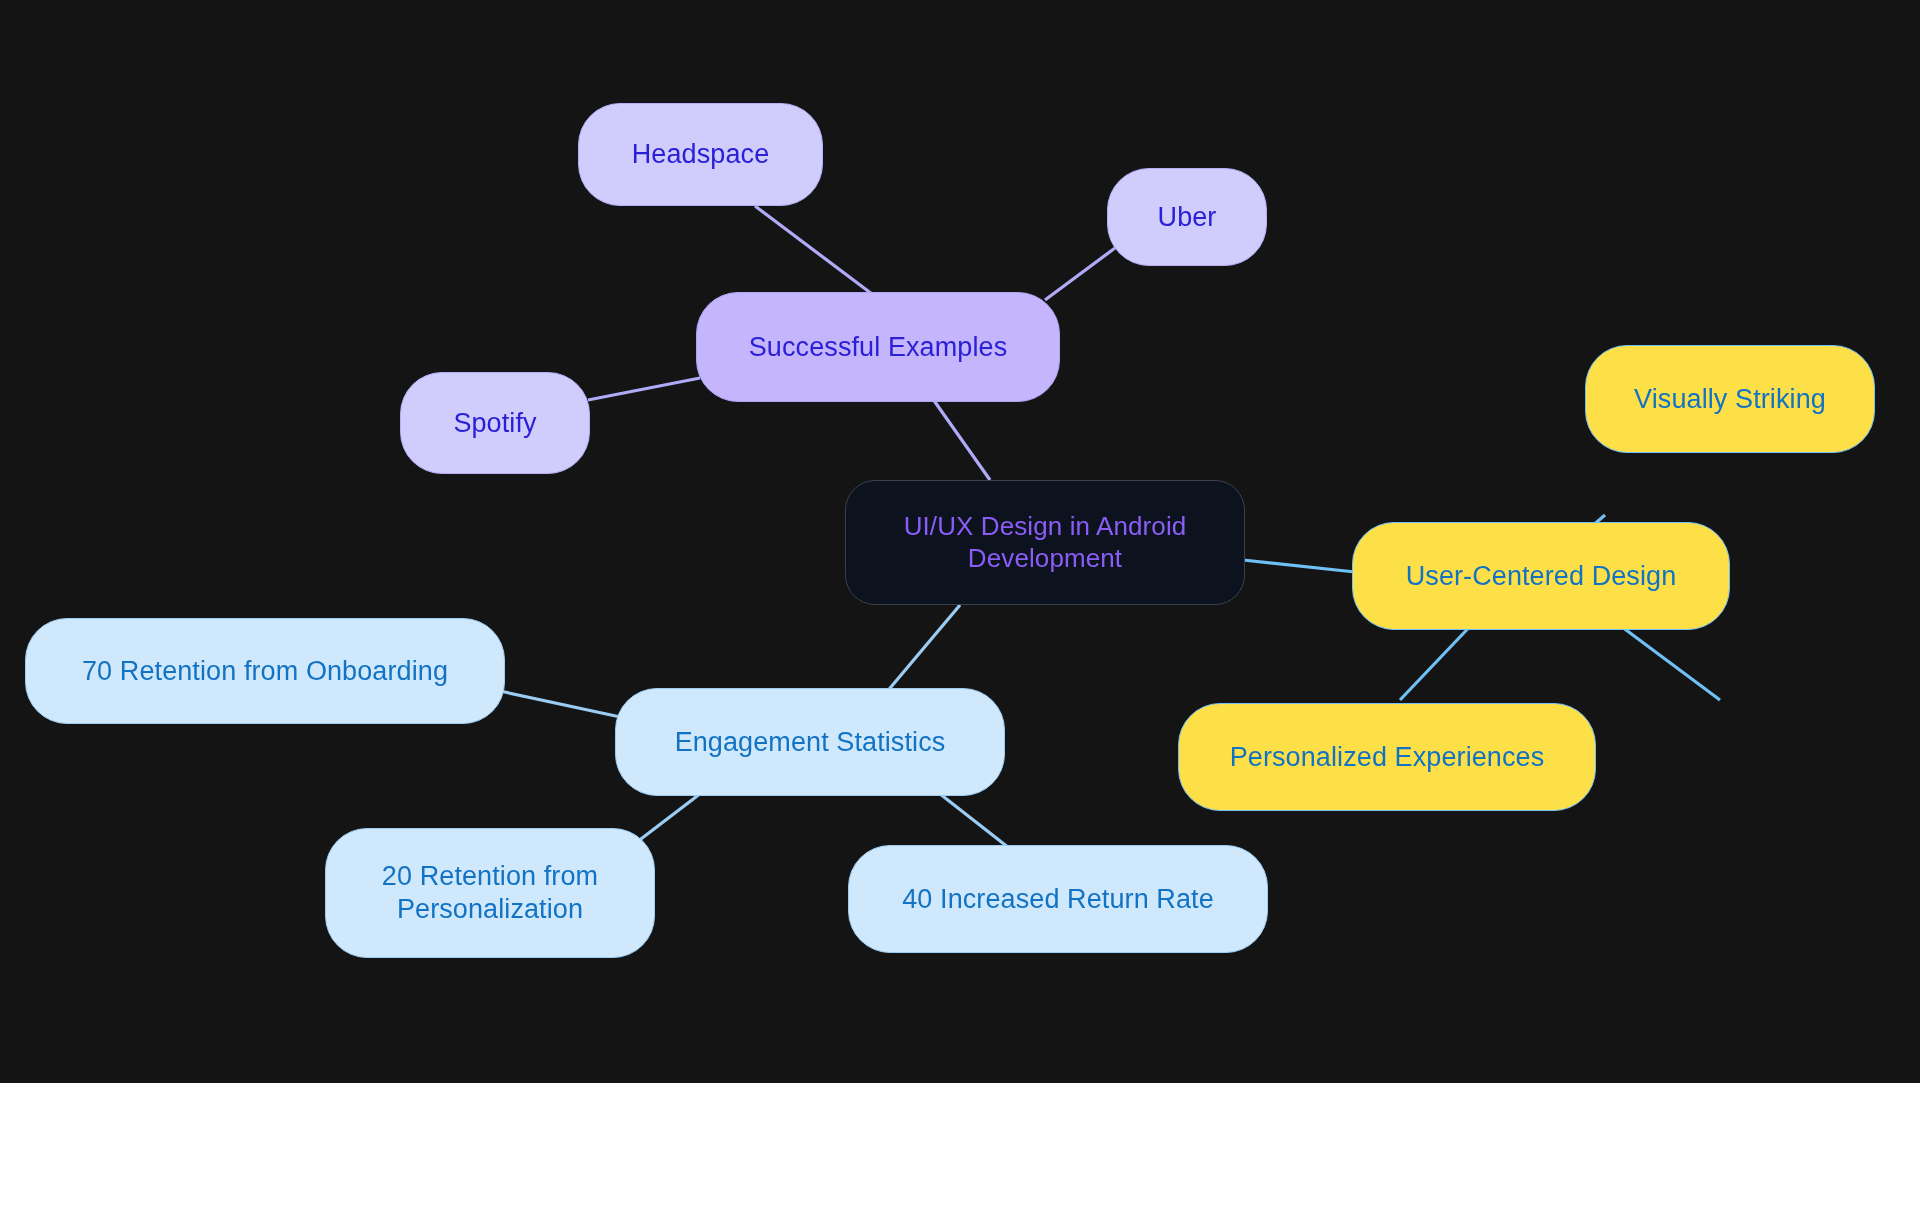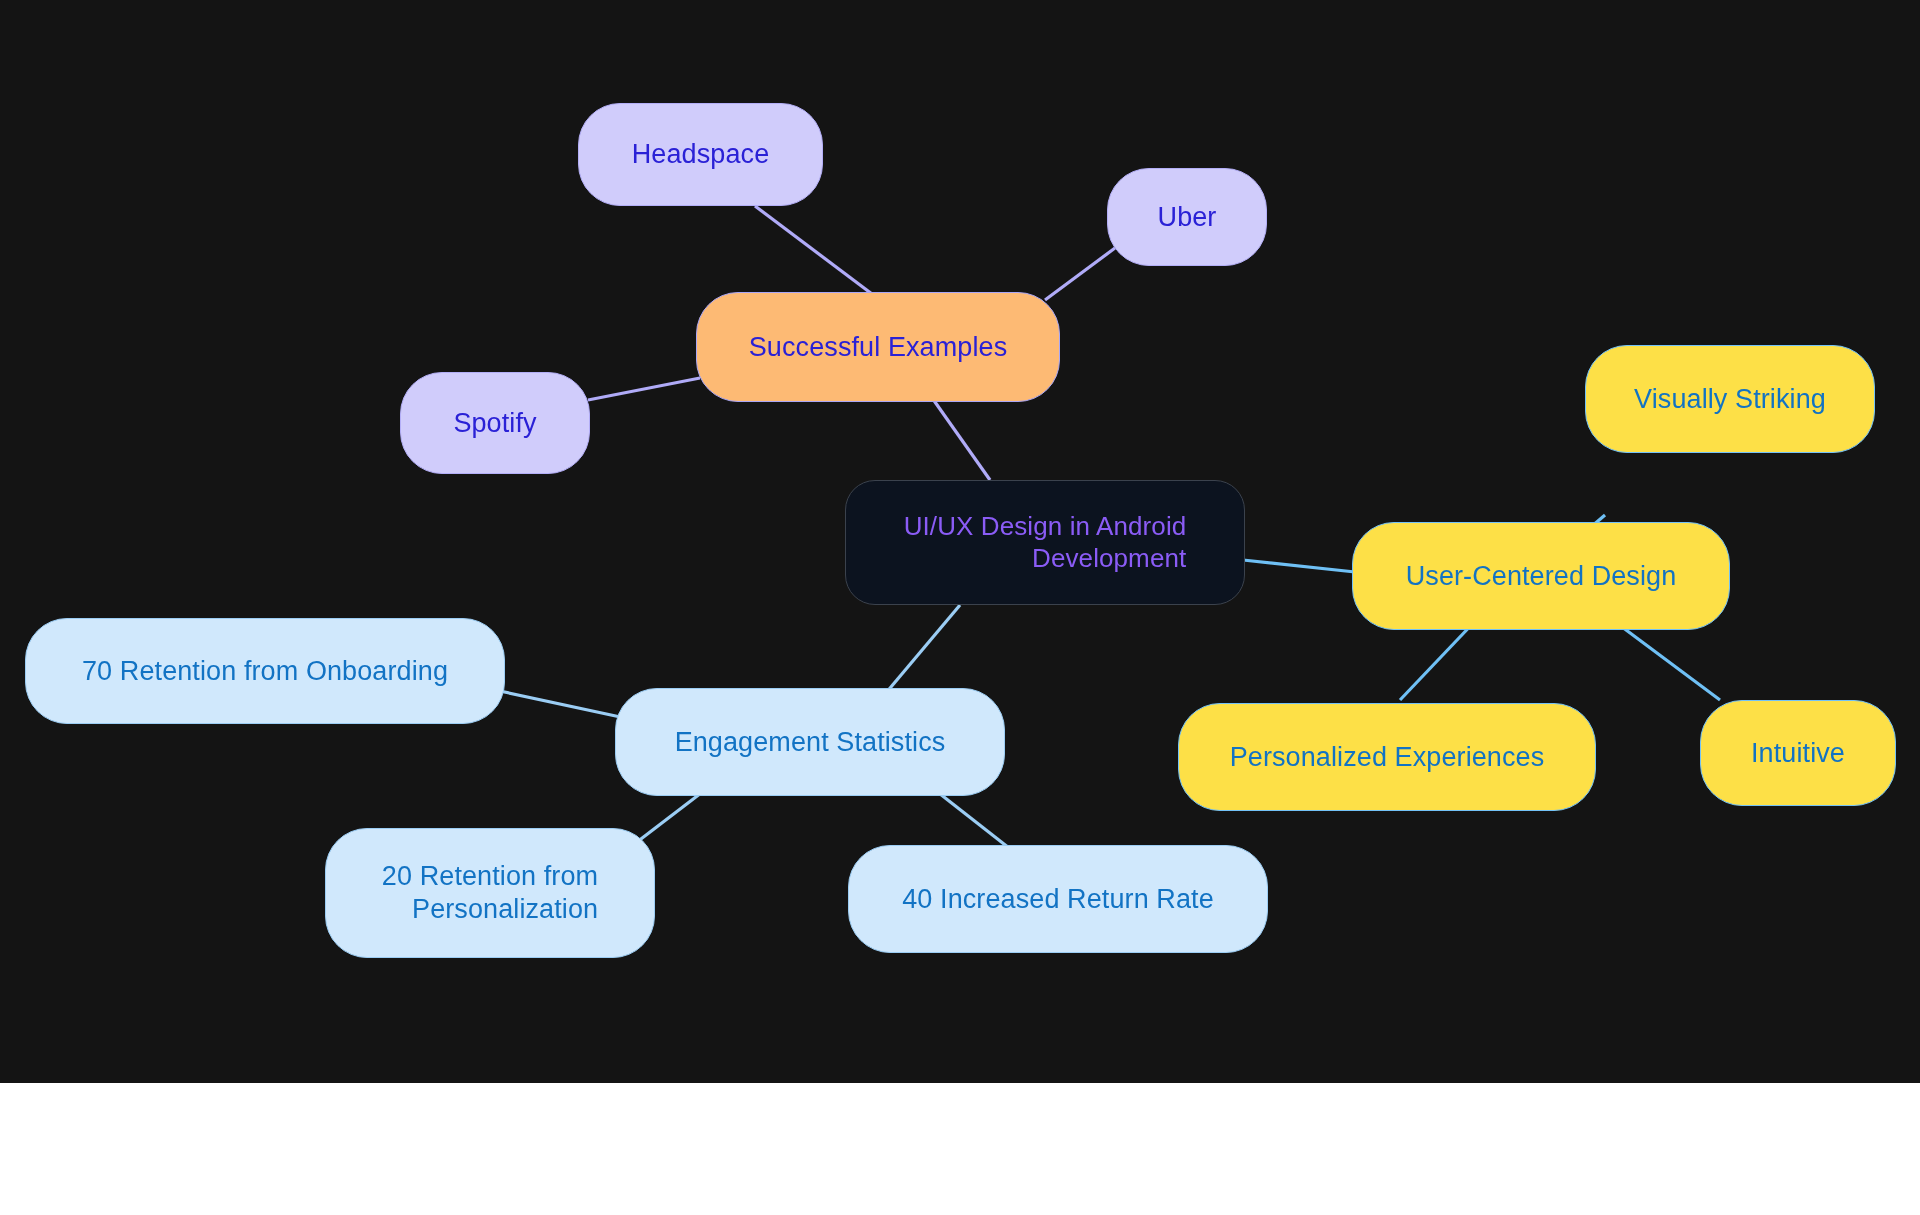--- a/index.html
+++ b/index.html
@@ -35,36 +35,36 @@
     width: 1920px;
     height: 1083px;
     pointer-events: none;
   }
   .node {
     position: absolute;
     box-sizing: border-box;
     display: flex;
     align-items: center;
     justify-content: center;
-    text-align: right;
+    text-align: center;
     border-radius: 42px;
     line-height: 1.22;
     white-space: pre-line;
     padding: 12px 26px;
     letter-spacing: 0.1px;
   }
   .node.root {
     background: #0c131f;
     border: 1.6px solid #3b424d;
     color: #8b5cf6;
     font-size: 26px;
     border-radius: 30px;
   }
   .node.purple {
-    background: #fdba74;
+    background: #c4b5fd;
     border: 1.6px solid #aaa6f5;
     color: #2a21d6;
     font-size: 27px;
   }
   .node.purple-sub {
     background: #d0ccfb;
     border: 1.6px solid #b3aef7;
     color: #2a21d6;
     font-size: 27px;
   }
@@ -124,21 +124,20 @@
     <div class="node purple-sub" style="left:400px; top:372px; width:190px; height:102px;">Spotify</div>
 
     <div class="node purple" style="left:696px; top:292px; width:364px; height:110px;">Successful Examples</div>
 
     <div class="node blue" style="left:1585px; top:345px; width:290px; height:108px;">Visually Striking</div>
 
     <div class="node blue" style="left:1352px; top:522px; width:378px; height:108px;">User-Centered Design</div>
 
     <div class="node blue" style="left:1178px; top:703px; width:418px; height:108px;">Personalized Experiences</div>
 
-    <div class="node blue" style="left:1700px; top:700px; width:196px; height:106px;">Intuitive</div>
 
     <div class="node blue-light" style="left:25px; top:618px; width:480px; height:106px;">70 Retention from Onboarding</div>
 
     <div class="node blue-light" style="left:615px; top:688px; width:390px; height:108px;">Engagement Statistics</div>
 
     <div class="node blue-light" style="left:325px; top:828px; width:330px; height:130px;">20 Retention from
 Personalization</div>
 
     <div class="node blue-light" style="left:848px; top:845px; width:420px; height:108px;">40 Increased Return Rate</div>
 

